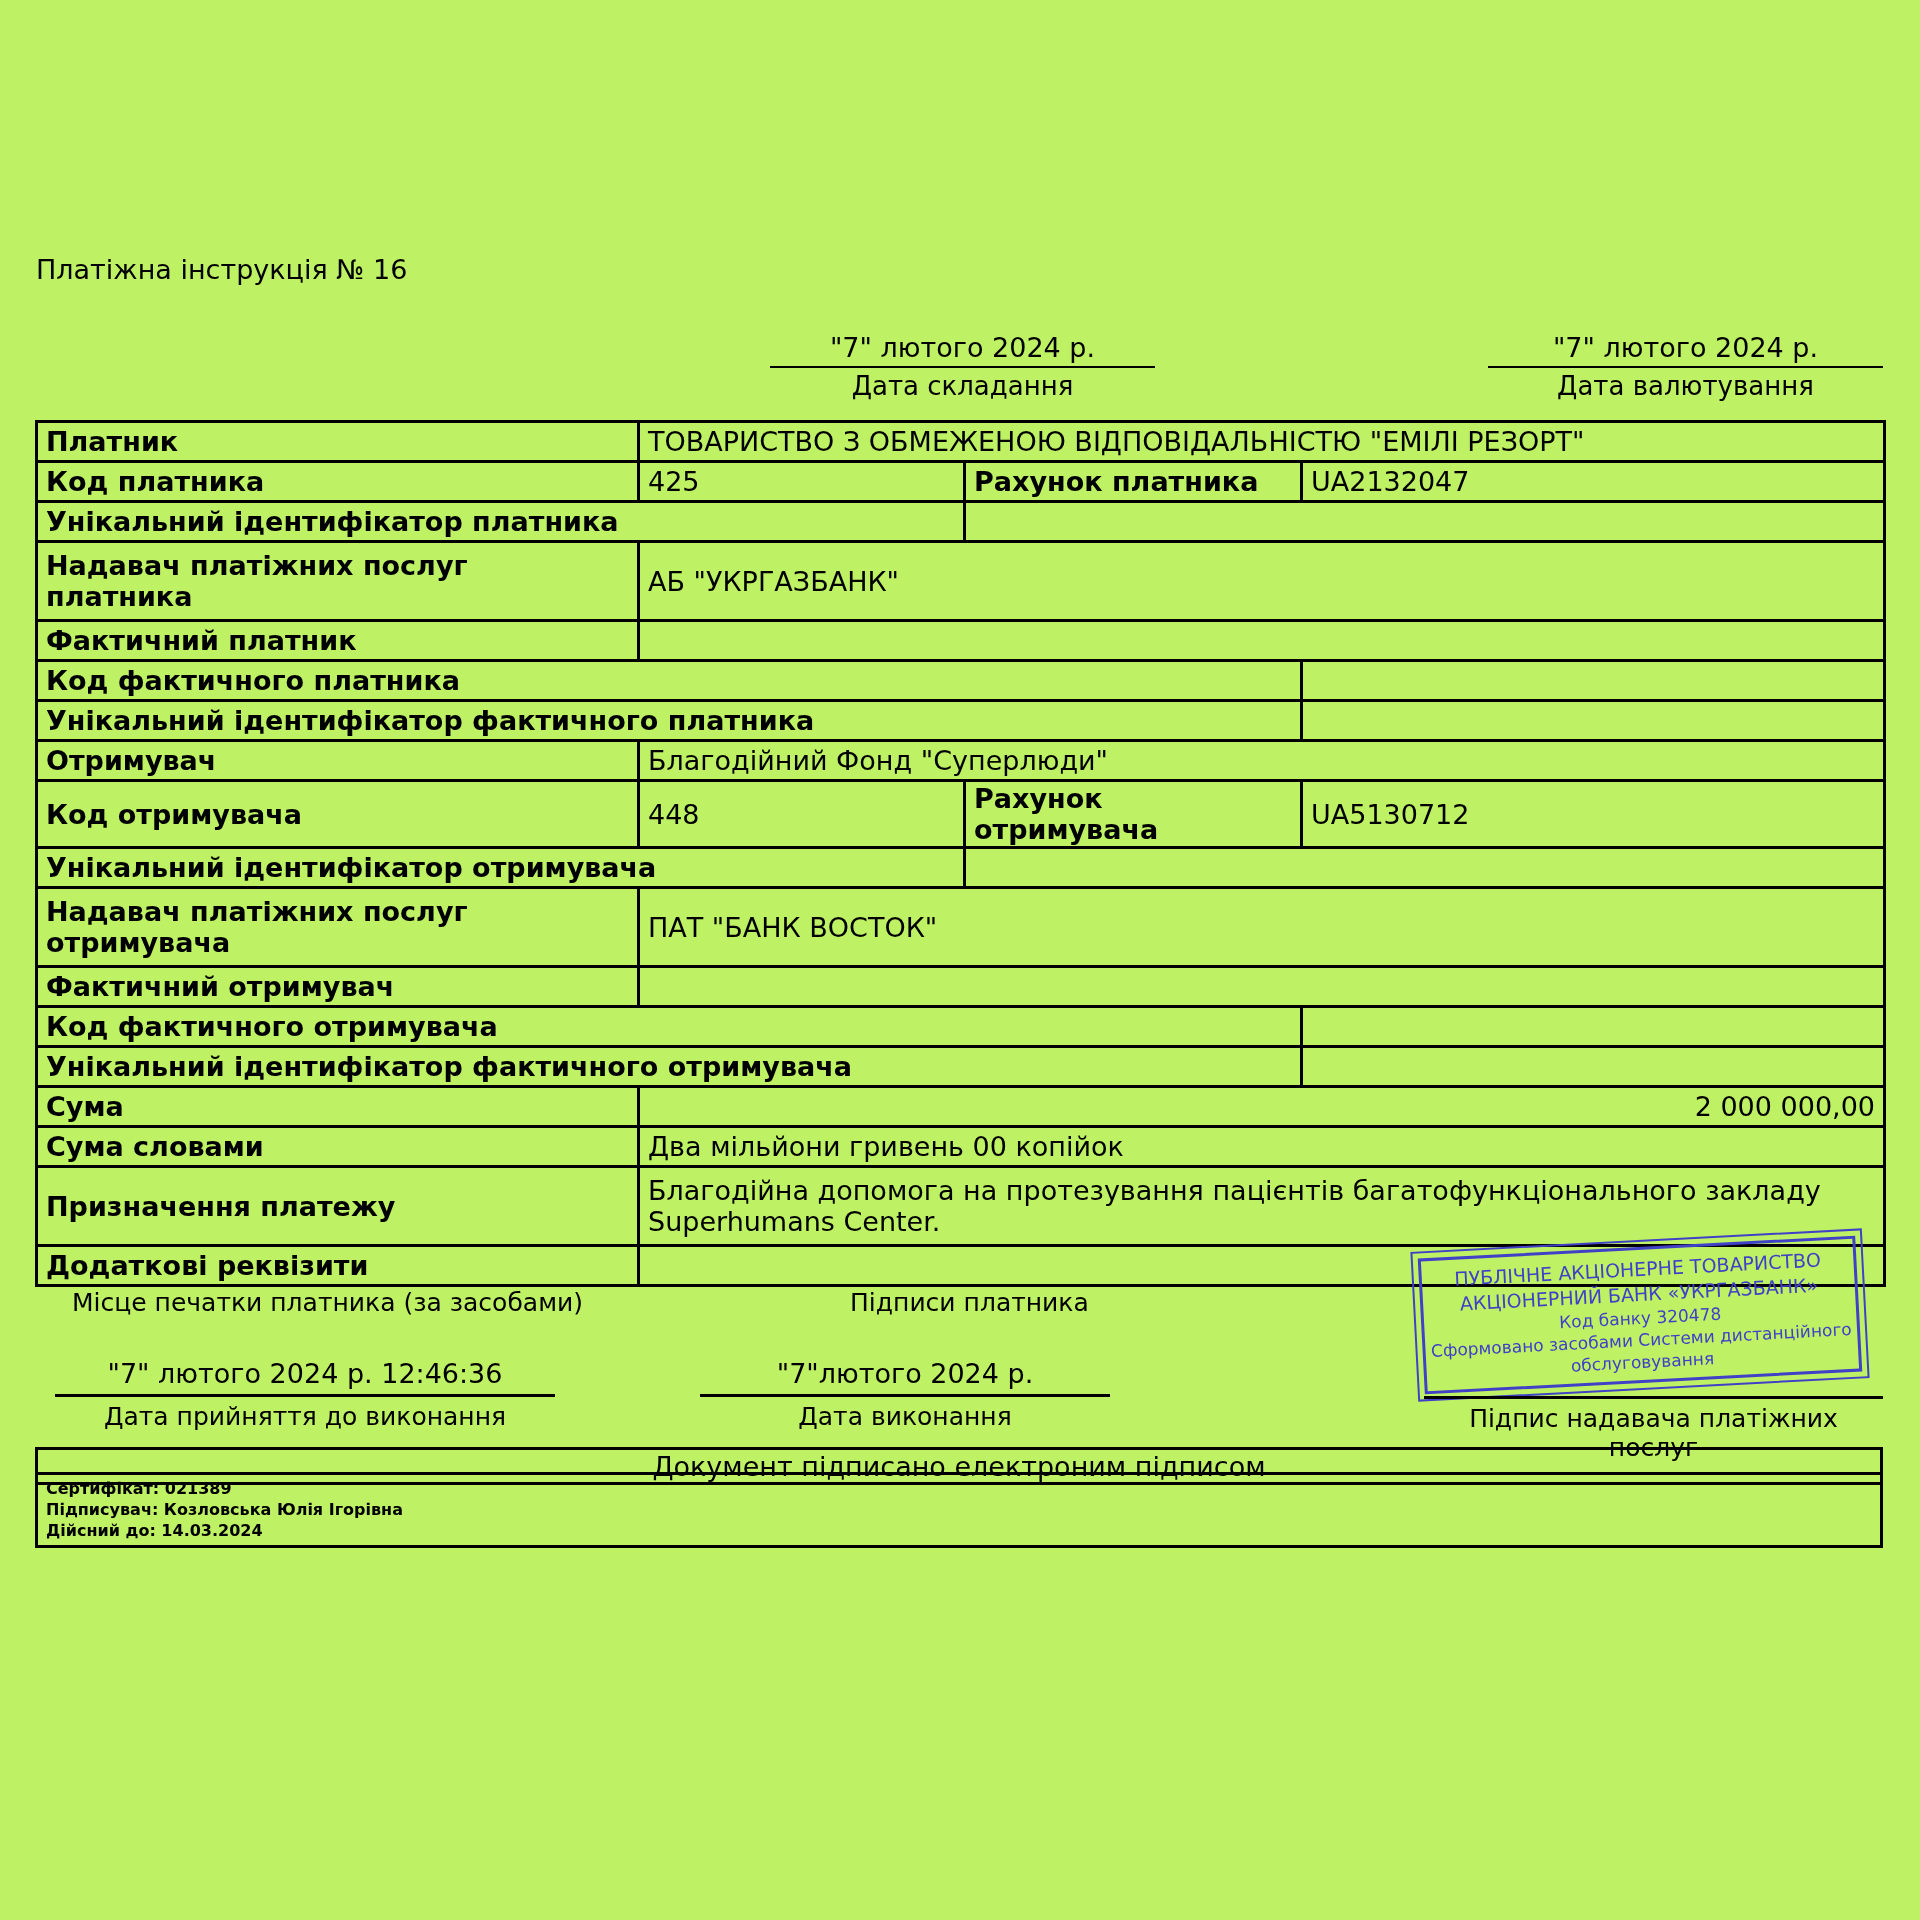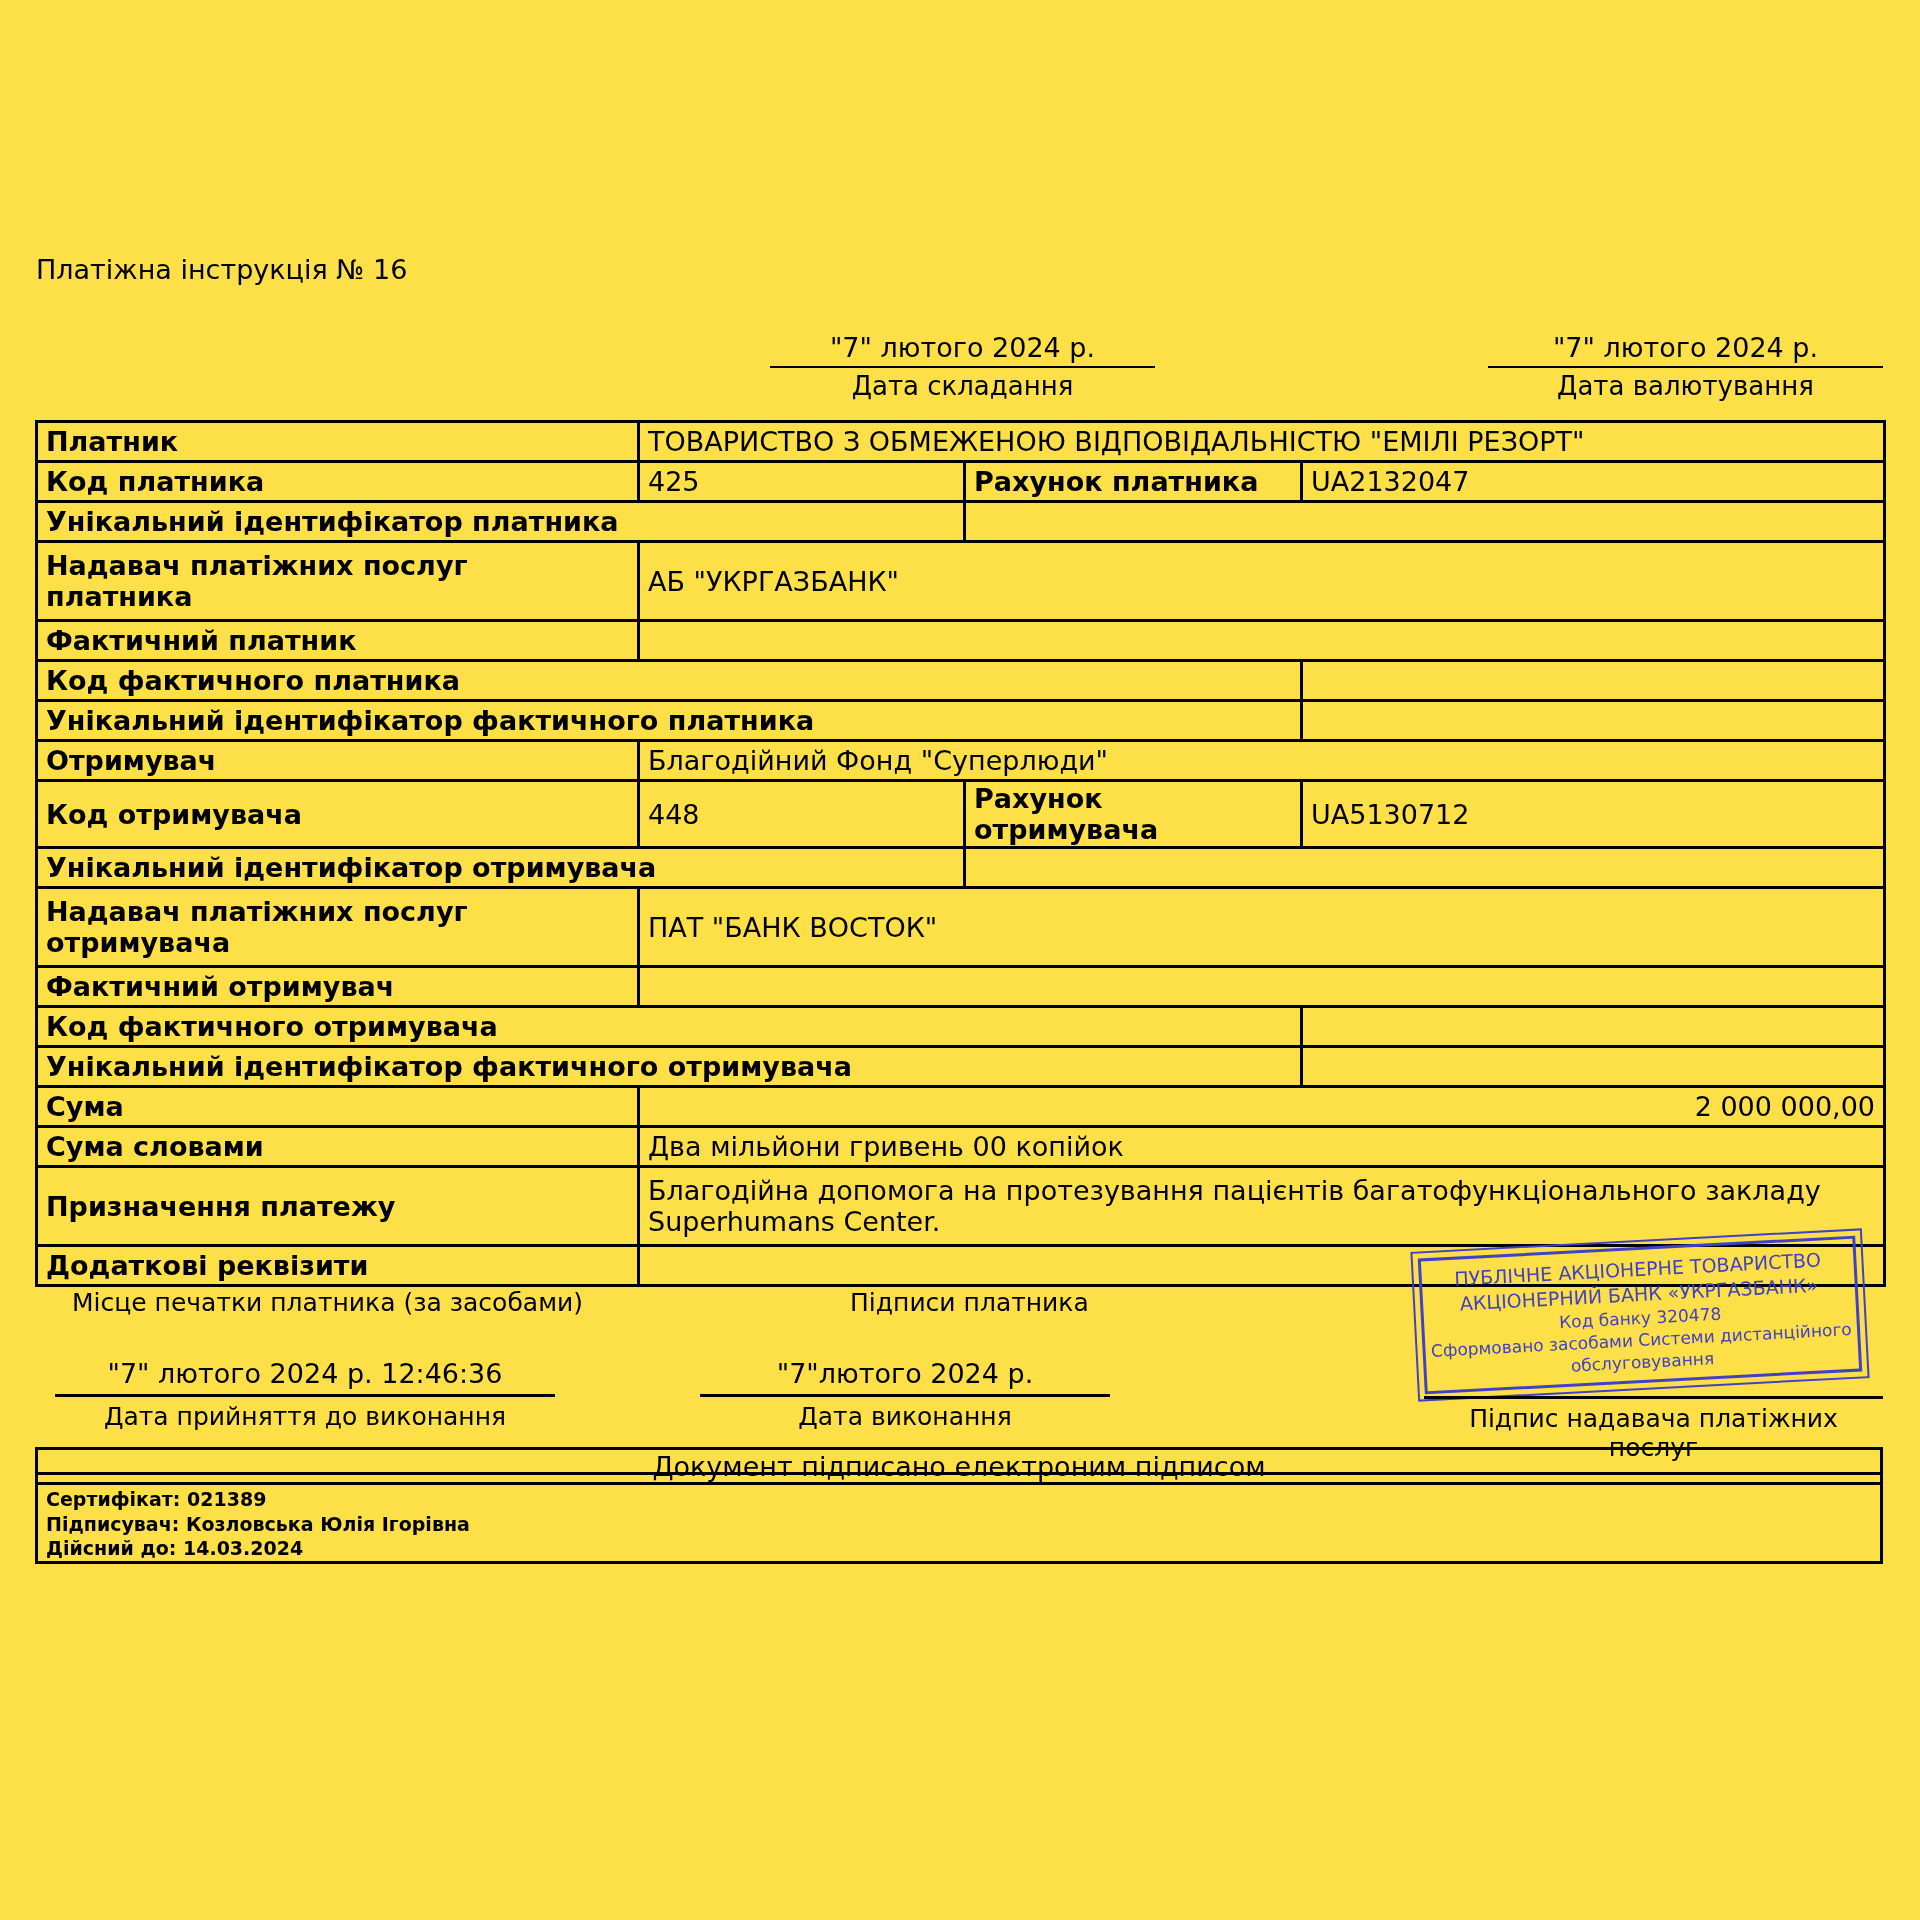--- a/index.html
+++ b/index.html
@@ -1,16 +1,16 @@
 <!DOCTYPE html>
 <html><head>
 <meta charset="utf-8">
 <style>
   html,body{margin:0;padding:0;background:#fff;}
-  .page{position:relative;width:1920px;height:1920px;background:#fde047;
+  .page{position:relative;width:1920px;height:1920px;background:#bef264;
         font-family:"DejaVu Sans","Liberation Sans",sans-serif;color:#000;overflow:hidden;}
 
   .title{position:absolute;left:36px;top:254px;font-size:27px;}
 
   .dblock{position:absolute;text-align:center;}
   .dblock .dval{font-size:27px;padding-bottom:3px;border-bottom:2px solid #000;}
   .dblock .dcap{font-size:26px;padding-top:3px;}
   #date-composed{left:770px;top:332px;width:385px;}
   #date-valuation{left:1488px;top:332px;width:395px;}
 
@@ -38,23 +38,23 @@
   .sig-block .sval{font-size:27px;border-bottom:3px solid #000;padding-bottom:5px;}
   .sig-block .scap{font-size:25px;padding-top:5px;}
   #acceptance-date{left:55px;top:1358px;width:500px;}
   #execution-date{left:700px;top:1358px;width:410px;}
   #psp-signature{left:1424px;top:1334px;width:459px;}
   #psp-signature .sline{height:62px;border-bottom:3px solid #000;}
 
   .banner{position:absolute;left:35px;top:1447px;width:1848px;height:38px;
           border:3px solid #000;box-sizing:border-box;display:flex;
           align-items:center;justify-content:center;font-size:27px;}
-  .certbox{position:absolute;left:35px;top:1472px;width:1848px;height:92px;
-           border:3px solid #000;box-sizing:border-box;padding:12px 8px;
-           font-size:19px;font-weight:bold;line-height:1.3;}
+  .certbox{position:absolute;left:35px;top:1472px;width:1848px;height:76px;
+           border:3px solid #000;box-sizing:border-box;padding:4px 8px;
+           font-size:16px;font-weight:bold;line-height:1.3;}
 </style>
 </head>
 <body>
 
 <div class="page">
 
   <div class="title">Платіжна інструкція № 16</div>
 
   <div class="dblock" id="date-composed">
     <div class="dval">"7" лютого 2024 р.</div>

